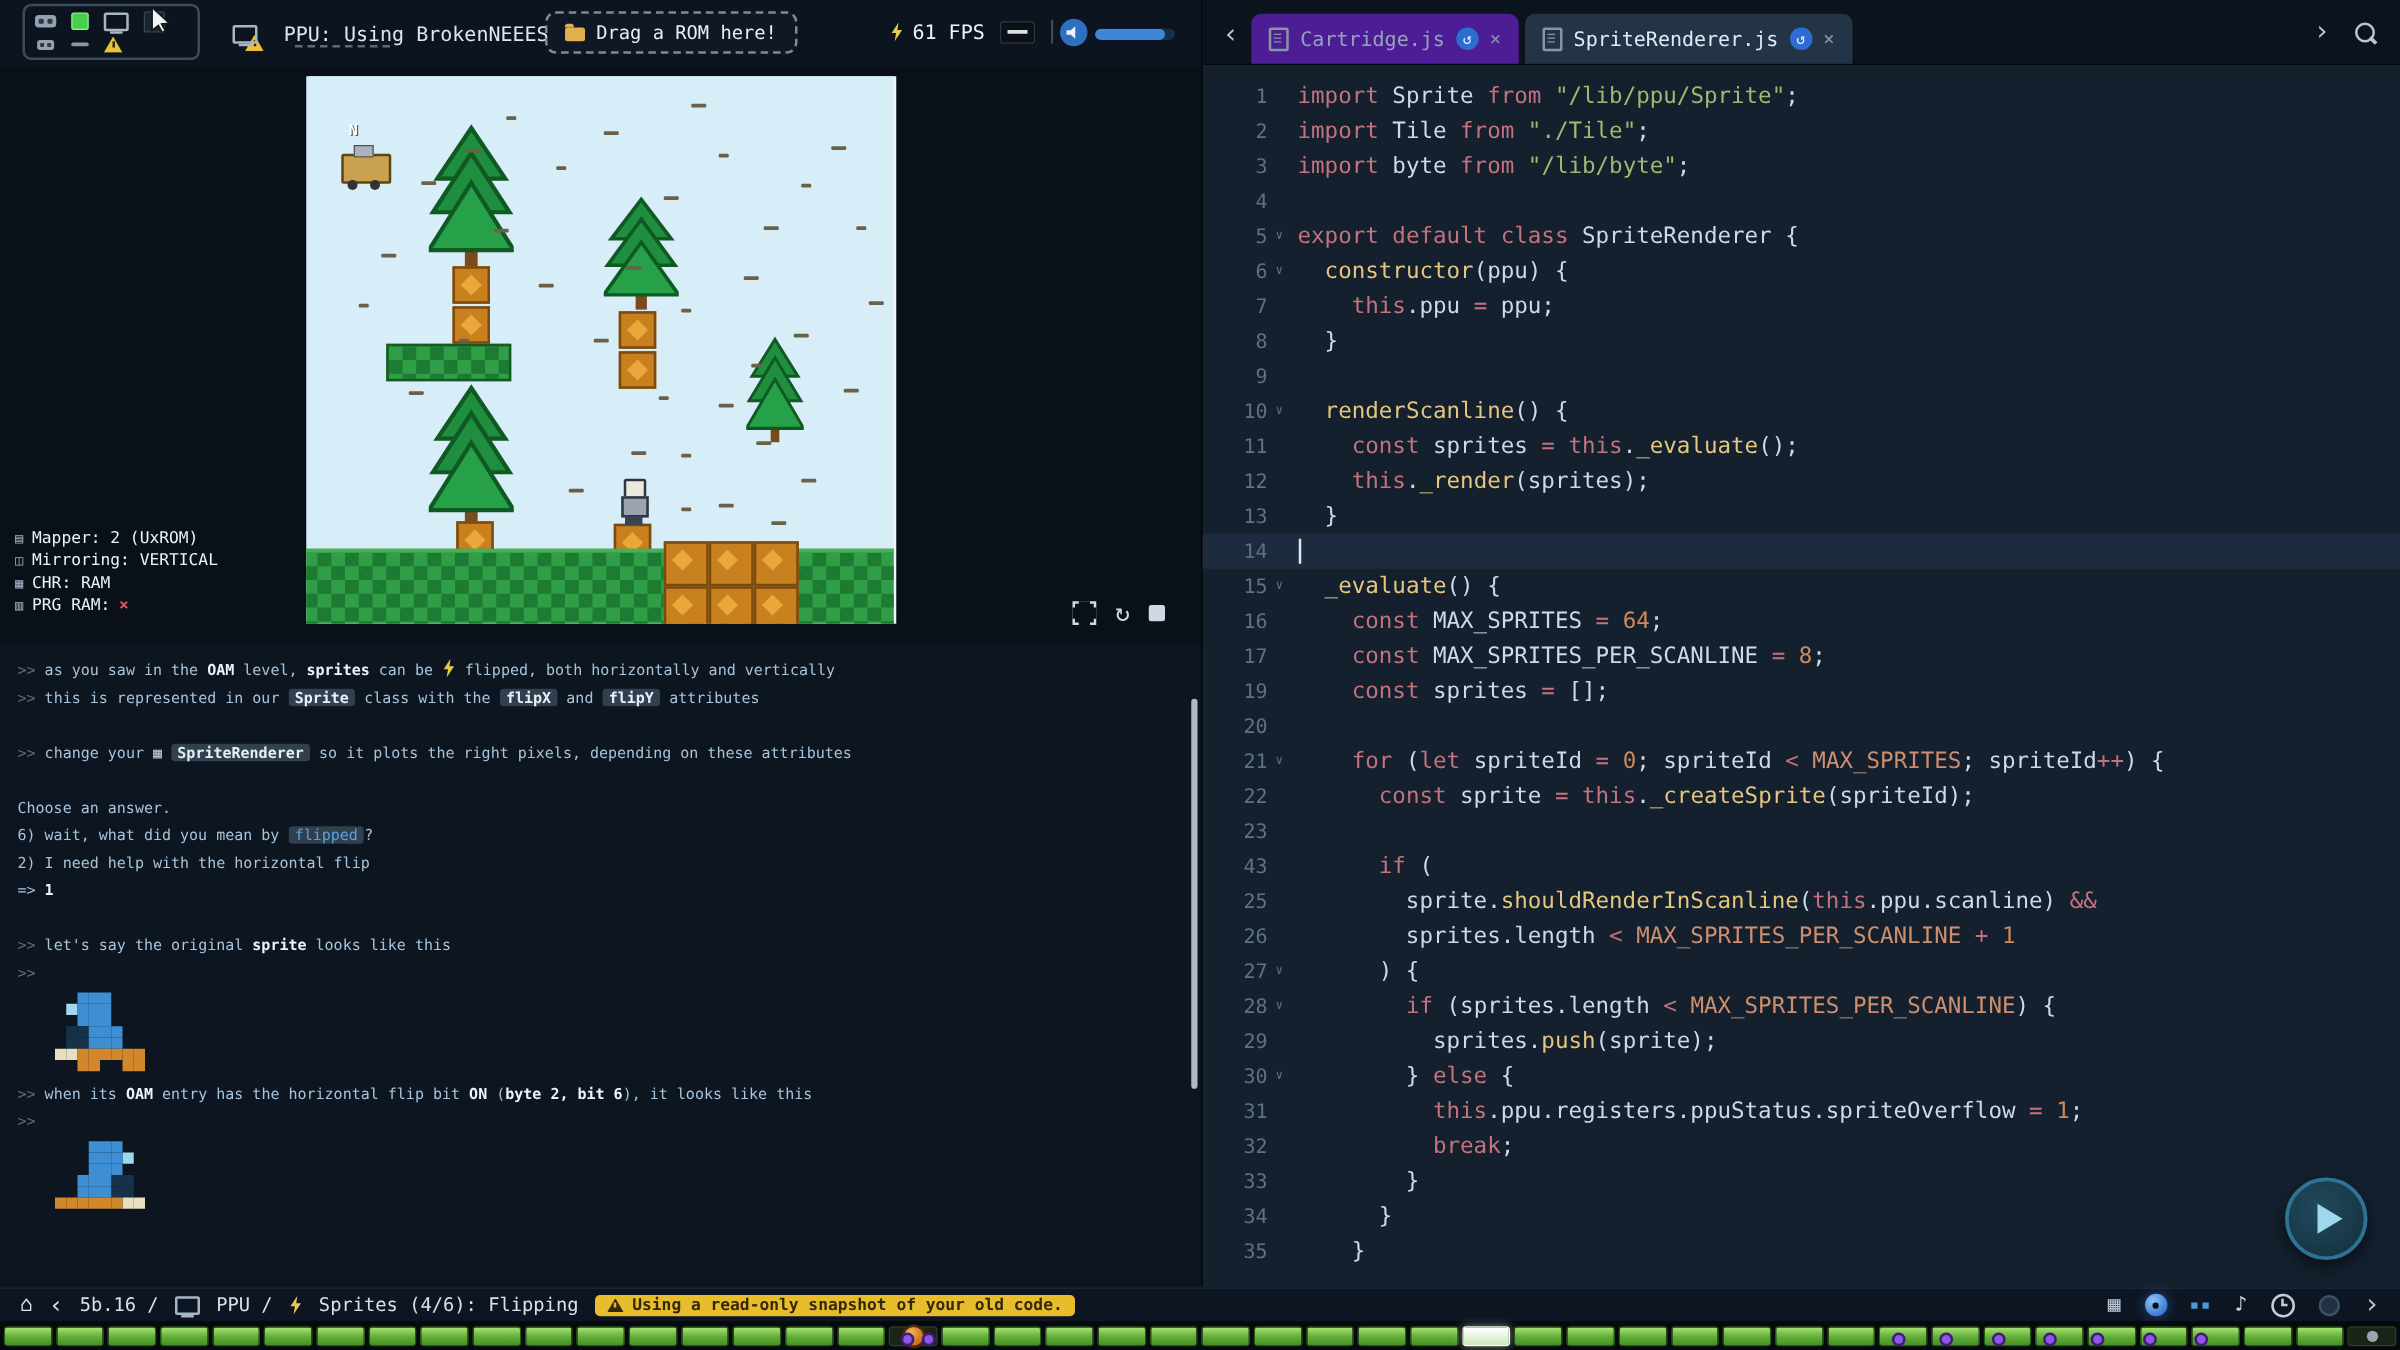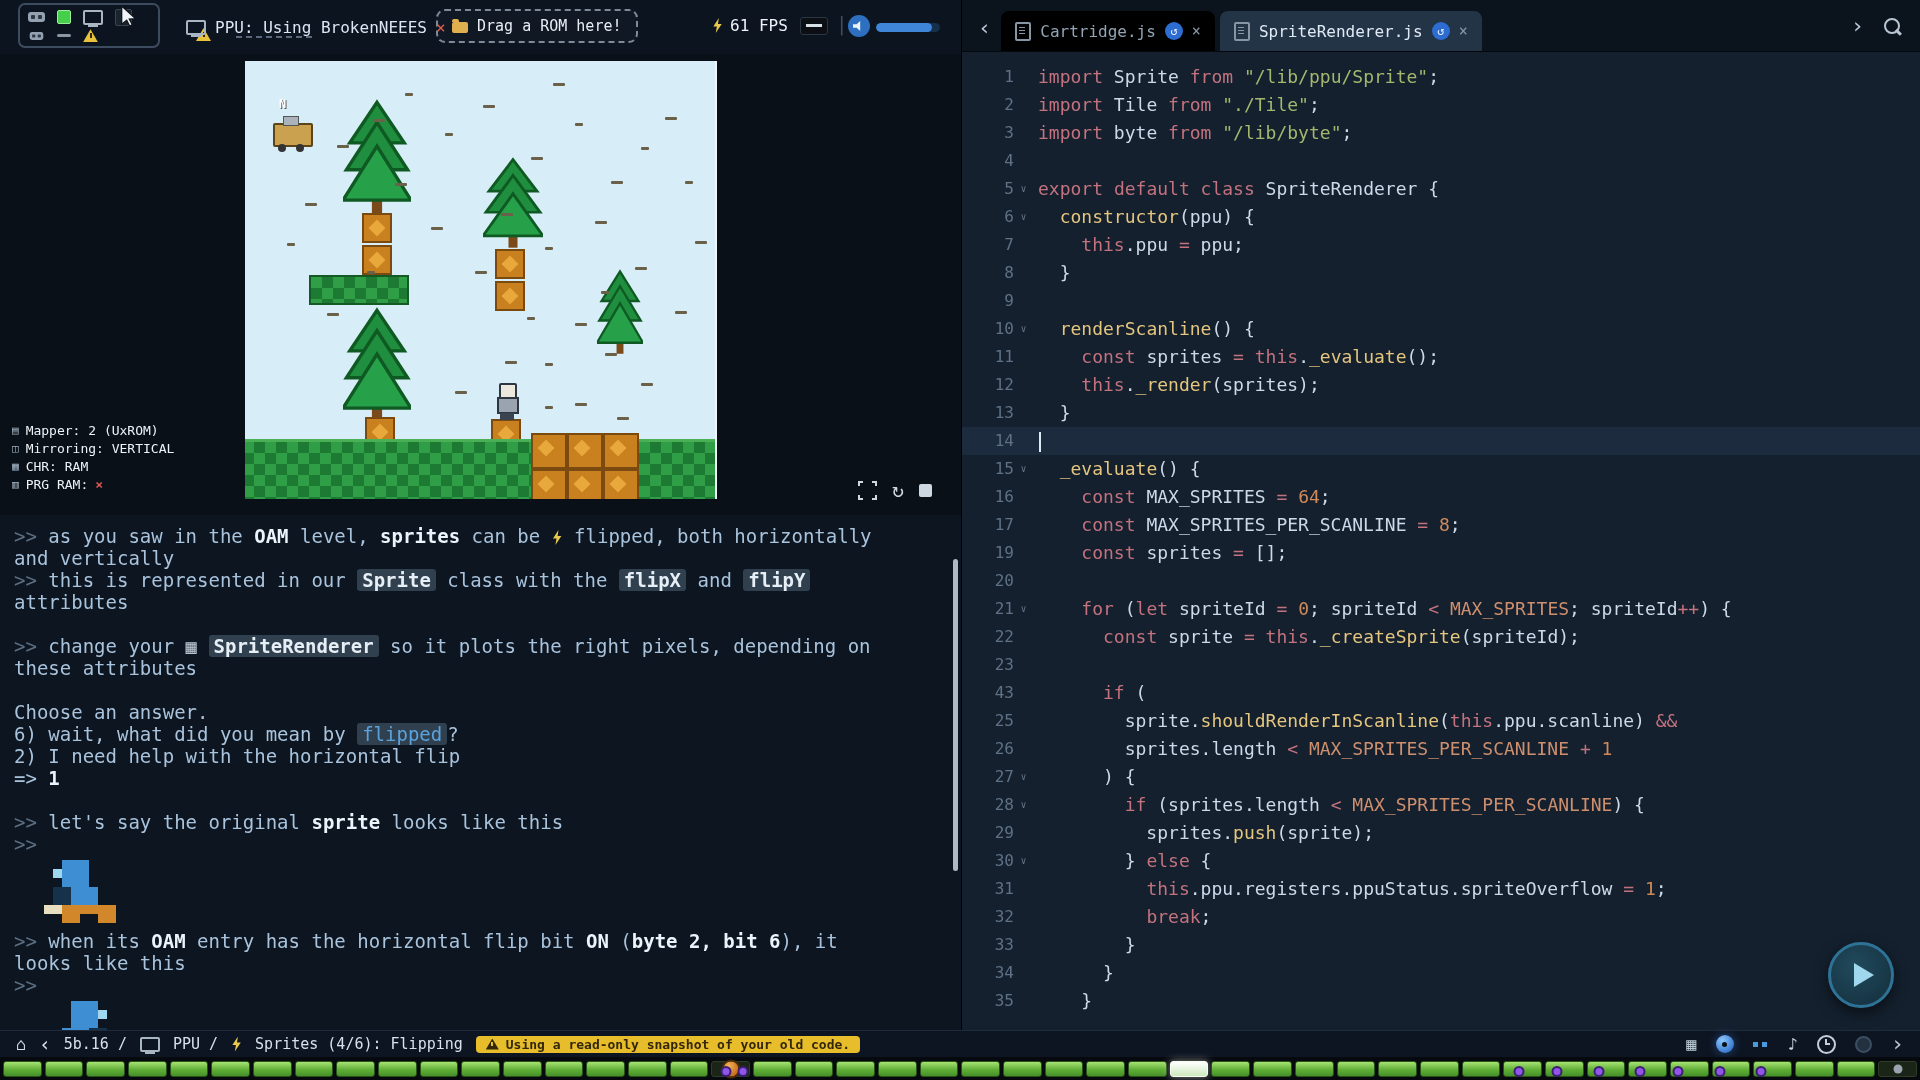--- a/index.html
+++ b/index.html
@@ -23,21 +23,21 @@
   .cartx{width:15px;height:15px;background:#1a242e;border:1px solid #39454f;border-radius:2px;display:flex;align-items:center;justify-content:center;}
   .cartx::before{content:'×';color:#e05555;font-size:11px;line-height:1;}
   .dots3{width:14px;height:3px;display:inline-block;background:#8a98a6;box-shadow:0 0 0 0 #8a98a6;border-radius:2px;}
   .tri-warn{position:relative;display:inline-block;width:15px;height:13px;background:#e8c23a;
             clip-path:polygon(50% 0,100% 100%,0 100%);}
   .tri-warn::after{content:'';position:absolute;left:6.5px;top:4px;width:2px;height:5px;background:#332605;}
   .mouse-cursor{position:absolute;left:120px;top:6px;z-index:50;}
   .warn-solo{position:absolute;left:196px;top:28px;}
   .dashes{position:absolute;left:236px;top:36px;width:76px;border-bottom:2px dashed #5a6a7c;}
 
-  .emu-tab{position:absolute;left:186px;top:10px;height:34px;display:flex;align-items:center;gap:9px;
+  .emu-tab{position:absolute;left:186px;top:10px;height:34px;display:flex;align-items:center;gap:21px;
            color:#dbe6f2;font-size:16px;}
   .tab-close{color:#e05a4a;font-size:16px;cursor:default;}
   .tab-close::before{content:'×';}
 
   .rom-drop{position:absolute;left:436px;top:9px;height:34px;box-sizing:border-box;border:2px dashed #7e8a98;
             border-radius:9px;display:flex;align-items:center;gap:9px;padding:0 14px;color:#e8eef4;font-size:15px;background:rgba(255,255,255,.02);}
   .folder{width:16px;height:11px;background:#e0b050;border-radius:2px;position:relative;display:inline-block;margin-top:3px;}
   .folder::before{content:'';position:absolute;top:-3px;left:0;width:7px;height:3px;background:#e0b050;border-radius:2px 2px 0 0;}
 
   .fps{position:absolute;left:712px;top:16px;display:flex;align-items:center;gap:7px;color:#eef4fa;font-size:16px;}
@@ -80,40 +80,40 @@
 
   .game-controls{position:absolute;left:858px;top:424px;display:flex;align-items:center;gap:15px;}
   .fsc{width:15px;height:15px;border:2px solid #cdd8e2;position:relative;display:inline-block;}
   .fsc::before{content:'';position:absolute;left:3px;right:3px;top:-2px;bottom:-2px;background:#0a1018;}
   .fsc::after{content:'';position:absolute;top:3px;bottom:3px;left:-2px;right:-2px;background:#0a1018;}
   .refresh::before{content:'↻';color:#cdd8e2;font-size:20px;}
   .stopb{width:13px;height:13px;background:#cdd8e2;border-radius:2px;display:inline-block;}
 
   
   .terminal{position:absolute;left:0;top:515px;width:961px;height:515px;background:#0c1520;box-sizing:border-box;
-            padding:10px 84px 10px 14px;font-size:19px;line-height:22px;overflow:hidden;}
+            padding:10px 84px 10px 14px;font-size:12px;line-height:22px;overflow:hidden;}
   .tl{min-height:22px;word-wrap:break-word;}
   .sg-p{color:#5c6f82;}
   .sg-n{color:#a9c3dc;}
   .sg-b{color:#ecf4fb;font-weight:bold;}
   .sg-code{background:#31404f;color:#e6eef6;font-weight:bold;padding:0 5px;border-radius:3px;}
   .sg-codea{background:#31404f;color:#5aa2dc;padding:0 5px;border-radius:3px;}
   .sg-chip{color:#b8c4d0;}
   .sprite-art{display:grid;margin:5px 0 7px 30px;width:max-content;}
   .sprite-art.flip{transform:scaleX(-1);}
   .spx{width:9px;height:9px;}
   .term-scroll{position:absolute;right:3px;top:44px;width:5px;height:312px;background:#cdd7e1;border-radius:3px;opacity:.85;}
 
   
   .right{position:absolute;left:961px;top:0;width:959px;height:1030px;background:#14202e;border-left:1px solid #000;box-sizing:border-box;}
   .tabbar{position:absolute;left:0;top:0;right:0;height:51px;background:#0b131d;display:flex;align-items:flex-end;border-bottom:1px solid #05090e;}
   .chev{color:#b8c6d4;font-size:22px;line-height:1;}
   .chev-left{margin:0 10px 12px 16px;}
   .chev-left::before{content:'‹';}
-  .etab{height:40px;display:flex;align-items:center;gap:9px;padding:0 14px;background:#000000;border-radius:8px 8px 0 0;
+  .etab{height:40px;display:flex;align-items:center;gap:9px;padding:0 14px;background:#4c1d95;border-radius:8px 8px 0 0;
         margin-right:5px;color:#93a4b5;font-size:16px;}
   .etab.active{background:#243447;color:#dfeaf5;}
   .ficon{width:12px;height:15px;border:2px solid #8795a5;border-radius:2px;display:inline-block;position:relative;}
   .ficon::after{content:'';position:absolute;left:2px;top:3px;width:6px;height:1.5px;background:#8795a5;box-shadow:0 3px 0 #8795a5,0 6px 0 #8795a5;}
   .restore{width:18px;height:18px;border-radius:50%;background:#2d6cd0;display:flex;align-items:center;justify-content:center;}
   .restore::before{content:'↺';color:#eaf2fc;font-size:12px;line-height:1;}
   .etab-close{color:#8795a5;font-size:15px;}
   .etab-close::before{content:'×';}
   .tab-right{margin-left:auto;display:flex;align-items:center;gap:20px;padding:0 20px 14px 0;}
   .chev-right::before{content:'›';}

